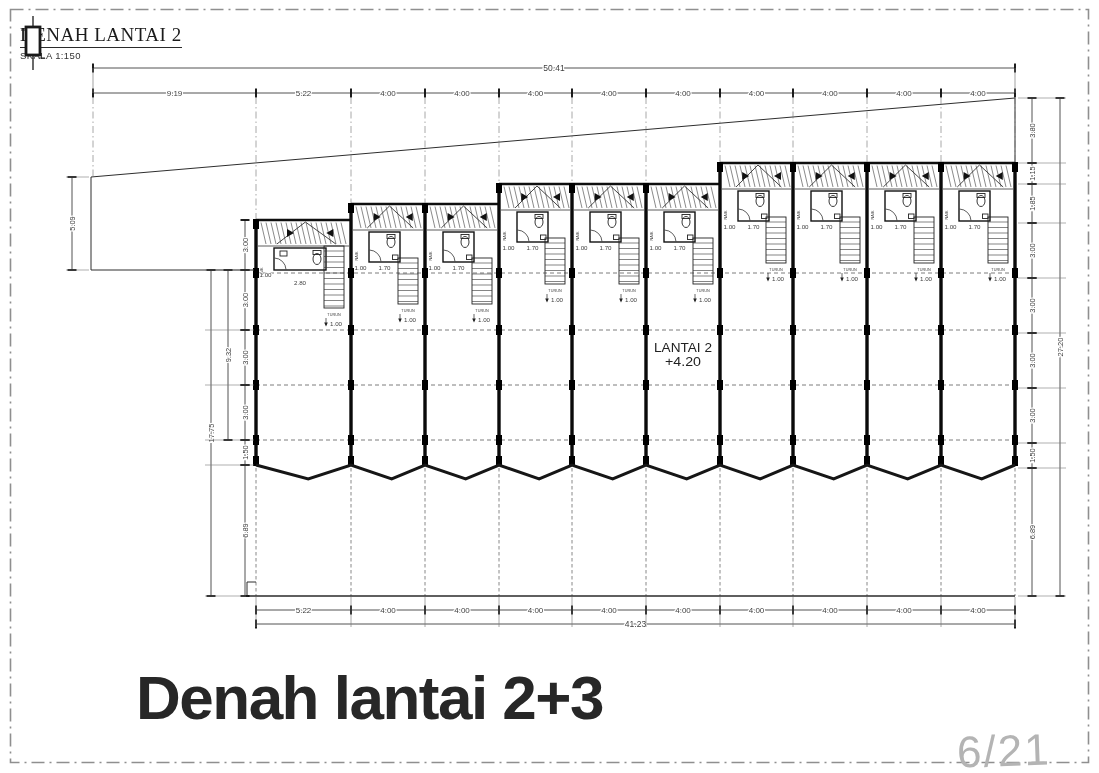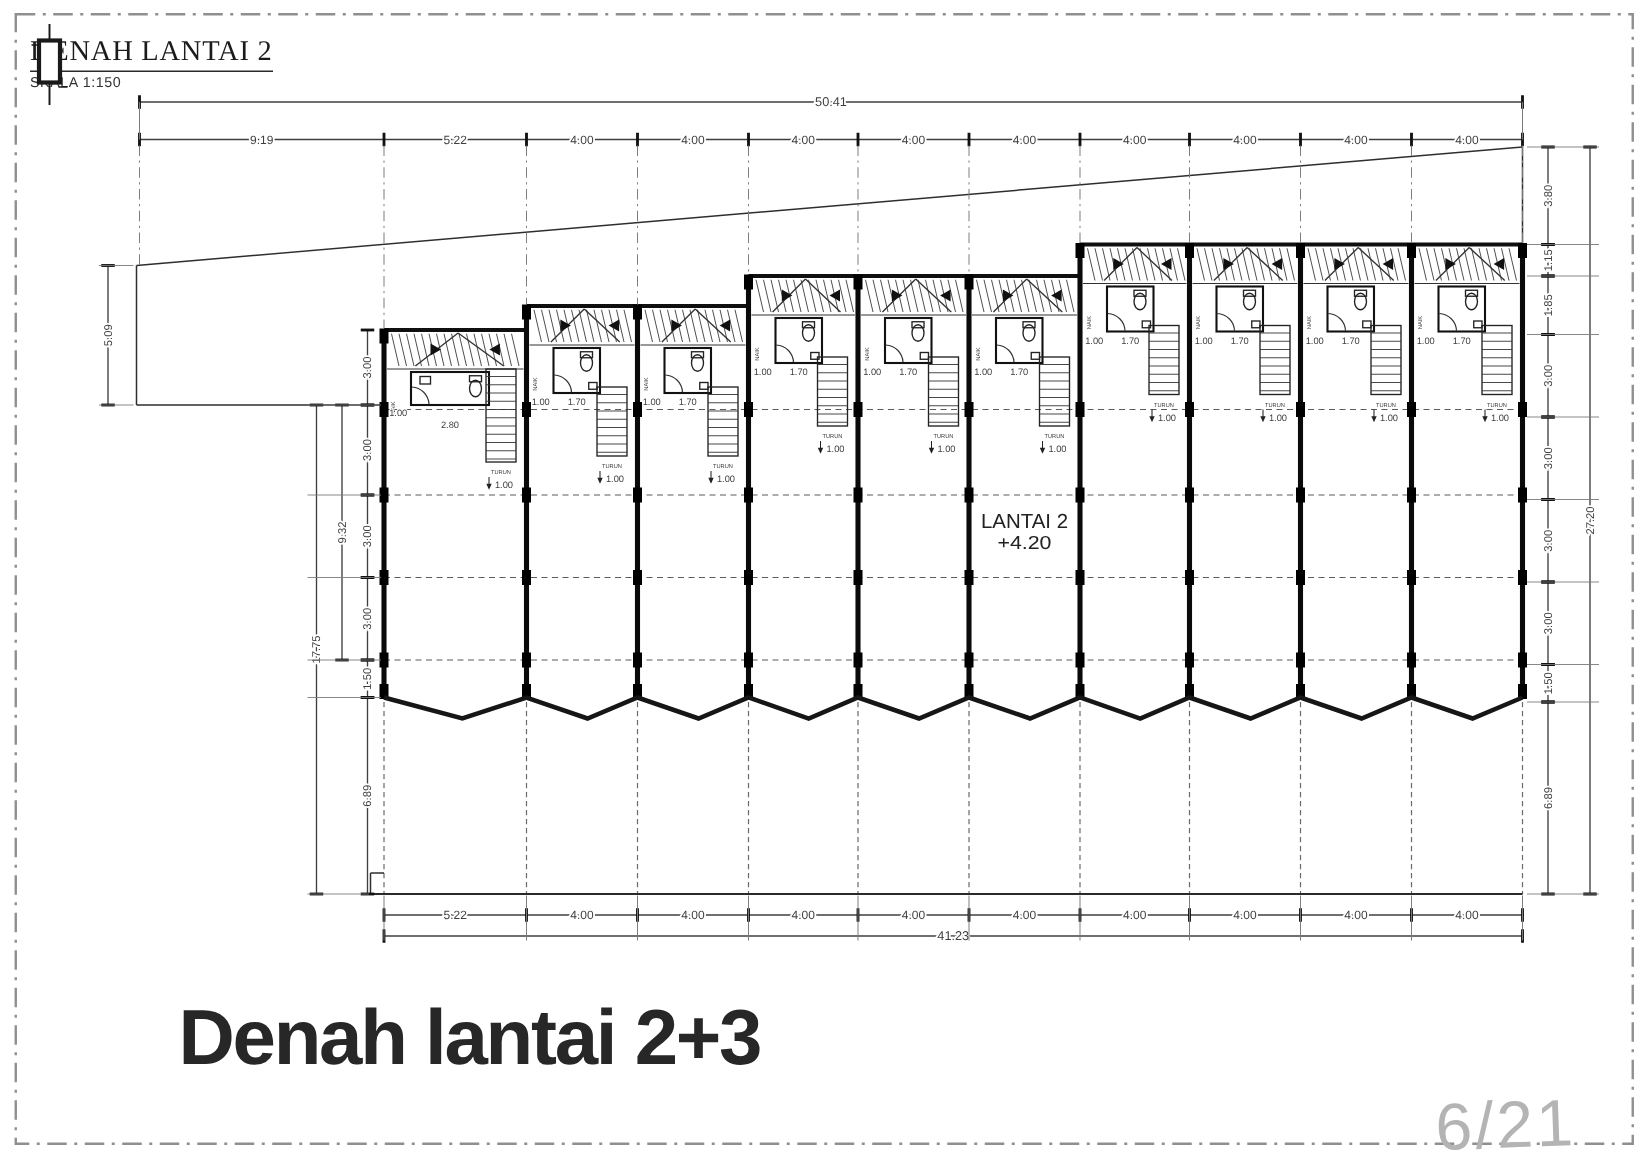--- a/index.html
+++ b/index.html
@@ -5,21 +5,21 @@
   html,body{margin:0;padding:0;background:#fff;}
   .page{position:relative;width:1099px;height:773px;background:#ffffff;overflow:hidden;
         font-family:"Liberation Sans",sans-serif;}
   svg{position:absolute;left:0;top:0;}
   svg text{font-family:"Liberation Sans",sans-serif;}
   .title-block{position:absolute;left:20px;top:16px;display:flex;align-items:flex-start;gap:4px;}
   .tb-texts{padding-top:8px;}
   .tb-title{font-family:"Liberation Serif",serif;font-size:19px;color:#1b1b1b;
             border-bottom:1.6px solid #2a2a2a;padding-bottom:1px;letter-spacing:.5px;}
   .tb-scale{font-size:9.5px;color:#333;margin-top:2px;letter-spacing:.4px;}
-  .main-title{position:absolute;left:119px;top:662px;font-size:52px;font-weight:800;
+  .main-title{position:absolute;left:136px;top:662px;font-size:62px;font-weight:800;
               color:#272727;letter-spacing:-1.5px;}
   .page-num{position:absolute;right:48px;top:726px;font-size:44px;color:#b4b4b4;
             transform:rotate(-2deg);letter-spacing:2px;}
 </style>
 </head>
 <body>
 
 <div class="page">
 
   <svg viewBox="0 0 1099 773" width="1099" height="773">

